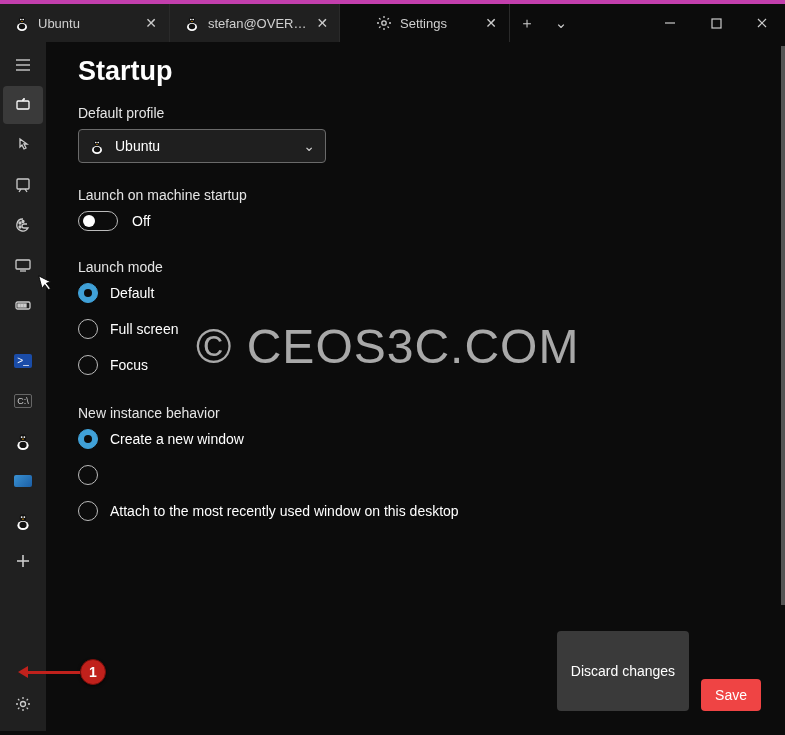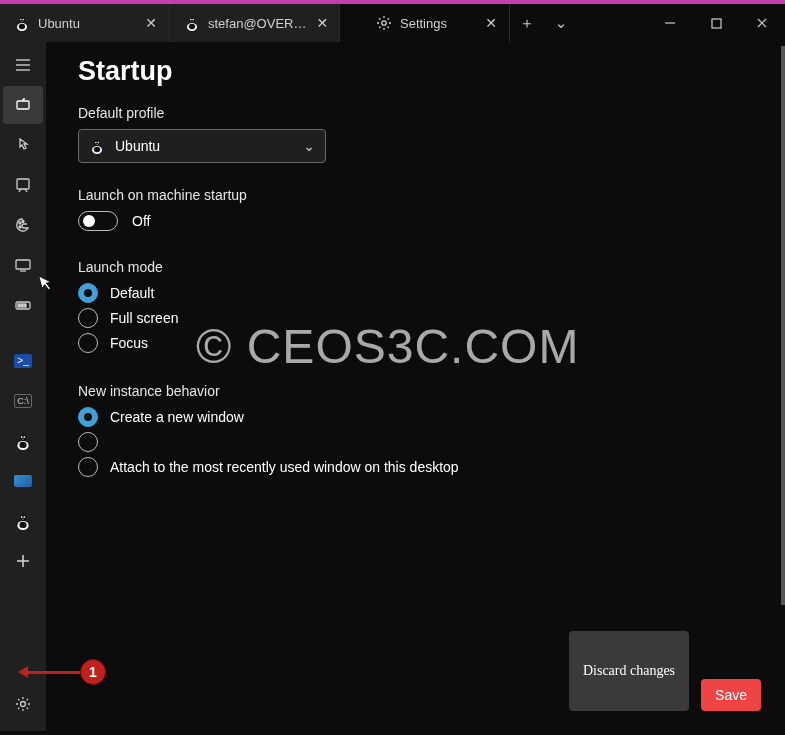--- a/index.html
+++ b/index.html
@@ -140,21 +140,21 @@
     cursor: pointer;
     background: #0c0c0c;
   }
   .toggle .knob {
     width: 12px; height: 12px; border-radius: 50%;
     background: #fff;
     position: absolute; top: 3px; left: 4px;
   }
   .toggle-label { font-size: 14px; }
 
-  .radio-group { margin-top: 4px; display:flex; flex-direction:column; gap: 5px; }
+  .radio-group { margin-top: 4px; display:flex; flex-direction:column; gap: 16px; }
   .radio-row {
     display: flex;
     align-items: center;
     gap: 12px;
     cursor: pointer;
     font-size: 14px;
   }
   .radio {
     width: 20px; height: 20px; border-radius: 50%;
     border: 1.5px solid #bbb;
@@ -182,21 +182,21 @@
     gap: 12px;
   }
   .btn {
     font-size: 14px;
     padding: 8px 14px;
     border-radius: 4px;
     cursor: pointer;
     border: none;
     color: #fff;
   }
-  .btn.secondary { background: #3a3a3a; font-family: Liberation Serif, serif; }
+  .btn.secondary { background: #3a3a3a; }
   .btn.primary   { background: #ef4444; margin-top: 48px; }
 
   
   .watermark {
     position: absolute;
     top: 315px; left: 196px;
     font-size: 48px;
     font-weight: 400;
     color: rgba(230,230,230,0.72);
     pointer-events: none;

